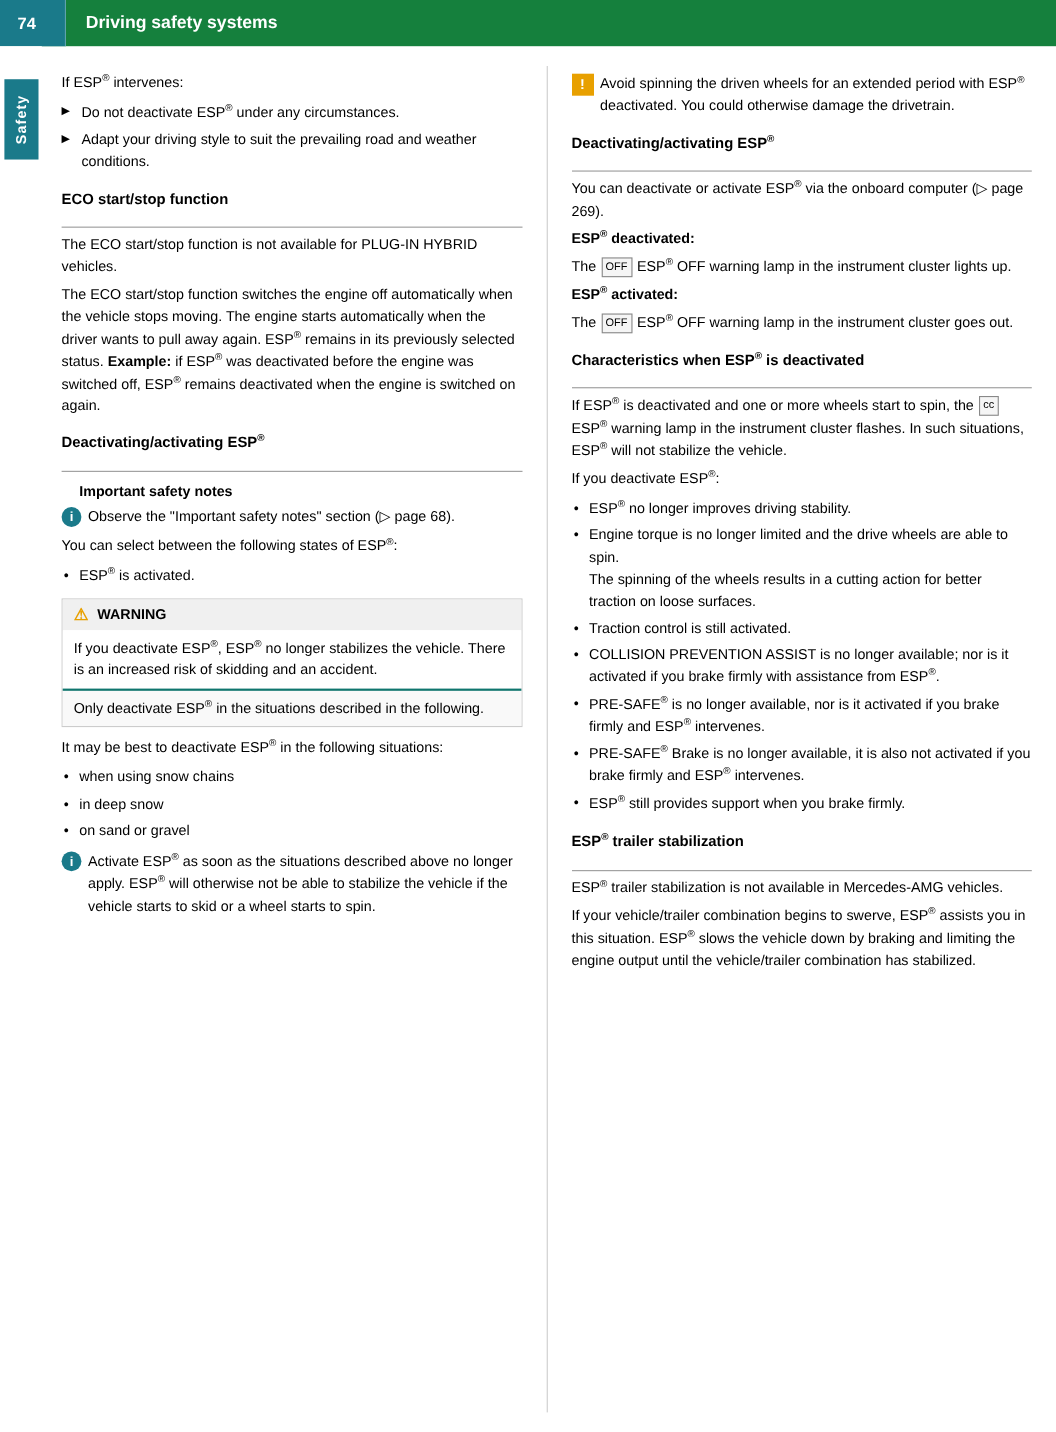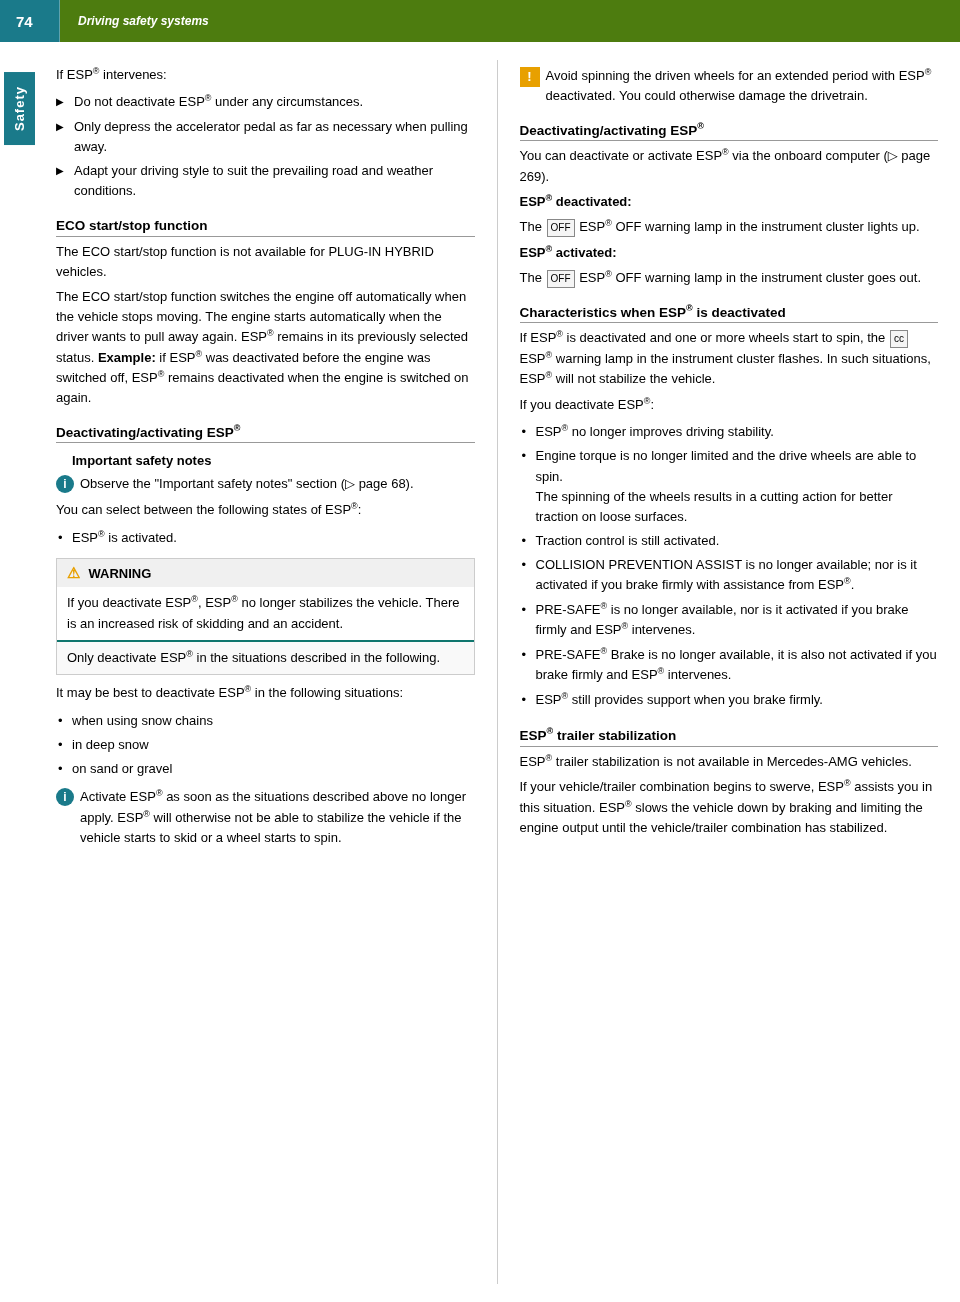--- a/index.html
+++ b/index.html
@@ -1,43 +1,42 @@
 <!DOCTYPE html>
 <html><head>
   <meta charset="utf-8">
   <style>
     * { margin: 0; padding: 0; box-sizing: border-box; }
     body { font-family: Arial, sans-serif; font-size: 13px; background: #fff; color: #000; width: 960px; min-height: 1302px; }
 
     .page-header {
-      background: #4d7c0f;
+      background: #15803d;
       color: #fff;
       display: flex;
       align-items: center;
       height: 42px;
       padding: 0 0 0 0;
     }
     .page-number {
       background: #1a7a8a;
       color: #fff;
       font-size: 15px;
       font-weight: bold;
       padding: 0 16px;
       height: 100%;
       display: flex;
       align-items: center;
       border-right: 1px solid rgba(255,255,255,0.3);
       min-width: 60px;
     }
     .page-title {
-      font-size: 12px;
+      font-size: 16px;
       font-weight: bold;
       color: #fff;
       padding-left: 18px;
-      font-style: italic;
     }
 
     .page-body {
       display: flex;
       flex-direction: row;
       min-height: 1260px;
     }
 
     .side-tab {
       width: 38px;
@@ -73,21 +72,21 @@
     }
     .right-col {
       flex: 1;
       padding: 0 22px 0 22px;
     }
 
     h2.section-title {
       font-size: 13.5px;
       font-weight: bold;
       margin: 14px 0 5px 0;
-      padding-bottom: 3px;
+      padding-bottom: 18px;
       border-bottom: 1px solid #999;
     }
     h3.subsection-title {
       font-size: 13px;
       font-weight: bold;
       margin: 10px 0 4px 0;
       padding-left: 16px;
     }
 
     p { margin: 5px 0; line-height: 1.55; font-size: 13px; }
@@ -202,21 +201,20 @@
   </div>
 
   <div class="content-area">
 
     <div class="left-col">
 
       <p>If ESP<sup>®</sup> intervenes:</p>
 
       <ul class="arrow-list">
         <li>Do not deactivate ESP<sup>®</sup> under any circum­stances.</li>
-        <li>Only depress the accelerator pedal as far as necessary when pulling away.</li>
         <li>Adapt your driving style to suit the prevailing road and weather conditions.</li>
       </ul>
 
       <h2 class="section-title">ECO start/stop function</h2>
       <p>The ECO start/stop function is not available for PLUG-IN HYBRID vehicles.</p>
       <p>The ECO start/stop function switches the engine off automatically when the vehicle stops moving. The engine starts automatically when the driver wants to pull away again. ESP<sup>®</sup> remains in its previously selected status. <strong>Example:</strong> if ESP<sup>®</sup> was deactivated before the engine was switched off, ESP<sup>®</sup> remains deactivated when the engine is switched on again.</p>
 
       <h2 class="section-title">Deactivating/activating ESP<sup>®</sup></h2>
       <h3 class="subsection-title">Important safety notes</h3>
 

